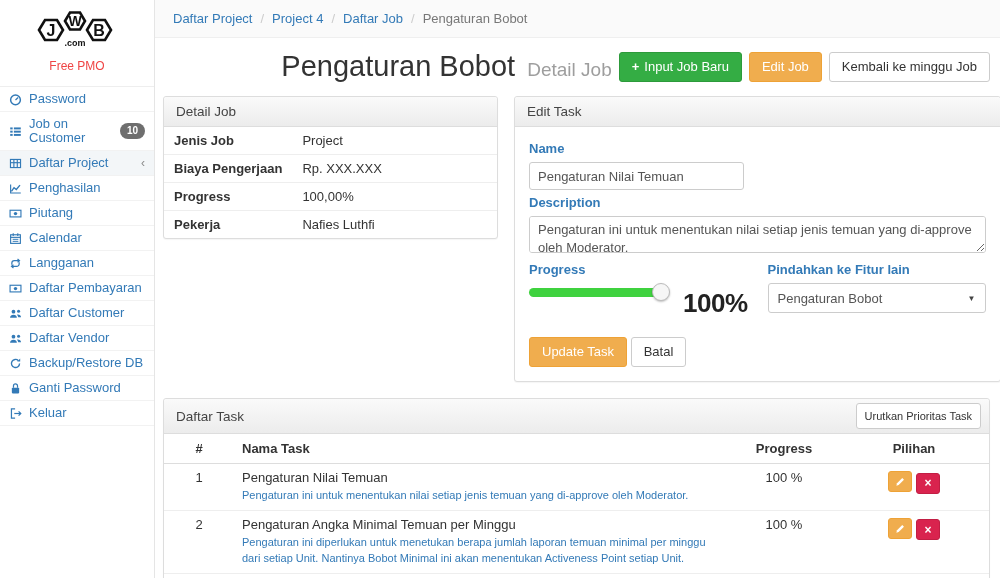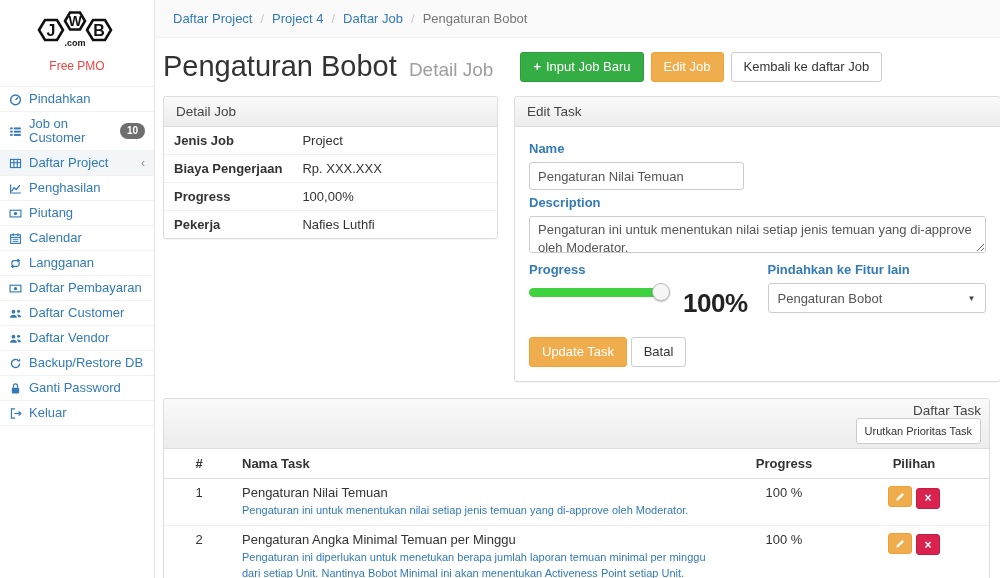--- a/index.html
+++ b/index.html
@@ -25,21 +25,21 @@
   .side-chevron{margin-left:auto;color:#8a8a8a;font-size:12px;}
 
   
   .main{flex:1;display:flex;flex-direction:column;min-width:0;}
   .breadcrumb-bar{height:38px;flex:none;background:#fafafa;border-bottom:1px solid #efefef;display:flex;align-items:center;padding:0 18px;font-size:13px;}
   .breadcrumb-bar a{color:var(--blue);text-decoration:none;cursor:pointer;}
   .bc-sep{color:#ccc;margin:0 8px;}
   .bc-current{color:#777;}
   .content{padding:6px 10px 0 8px;}
 
-  .page-header{display:flex;align-items:center;justify-content:flex-start;margin:6px 0 13px;gap:20px;}
+  .page-header{display:flex;align-items:center;justify-content:flex-end;margin:6px 0 13px;}
   .page-title{font-size:29px;font-weight:400;color:#333;}
   .page-title small{font-size:19px;color:#9e9e9e;font-weight:400;margin-left:4px;}
   .hdr-btns{display:flex;align-items:center;}
   .btn{display:inline-flex;align-items:center;justify-content:center;border-radius:3px;font-size:13px;padding:6px 12px;cursor:pointer;border:1px solid #ccc;background:#fff;color:#333;margin-left:7px;line-height:16px;white-space:nowrap;}
   .btn-green{background:var(--green);border-color:var(--green-border);color:#fff;}
   .btn-green .plus{font-weight:bold;margin-right:5px;}
   .btn-orange{background:var(--orange);border-color:var(--orange-border);color:#fff;}
 
   .panel{border:1px solid #ddd;border-radius:3px;background:#fff;box-shadow:0 1px 1px rgba(0,0,0,.04);}
   .panel-heading{background:linear-gradient(#fafafa,#ececec);border-bottom:1px solid #ddd;padding:7px 12px;font-size:13.5px;color:#444;border-radius:3px 3px 0 0;}
@@ -65,21 +65,21 @@
   .slider{position:relative;width:132px;height:9px;border-radius:5px;background:var(--slider-green);cursor:pointer;}
   .slider-handle{position:absolute;right:-9px;top:-5px;width:18px;height:18px;border-radius:50%;background:#f6f6f6;border:1px solid #bbb;box-shadow:0 1px 2px rgba(0,0,0,.25);cursor:grab;}
   .pct{font-size:26px;font-weight:bold;color:#222;margin-left:22px;letter-spacing:-.5px;}
   .et-btn-row{margin-top:18px;}
   .et-btn-row .btn{margin-left:0;}
   .select-box{width:100%;height:30px;border:1px solid #ccc;border-radius:3px;background:#fff;display:flex;align-items:center;justify-content:space-between;padding:0 9px;color:#555;font-size:13px;cursor:pointer;}
   .select-box .arrow{font-size:8px;color:#444;}
 
   
   .task-panel{margin:16px 0 8px;}
-  .task-heading{display:flex;align-items:flex-end;justify-content:space-between;padding:4px 8px 4px 12px;flex-direction:column;}
+  .task-heading{display:flex;align-items:center;justify-content:space-between;padding:4px 8px 4px 12px;}
   .btn-small{font-size:11px;padding:4px 8px;margin-left:0;}
   .task-table{width:100%;border-collapse:collapse;font-size:13px;}
   .task-table th{padding:7px 8px;text-align:left;border-bottom:1px solid #ddd;font-size:13px;}
   .task-table th.c,.task-table td.c{text-align:center;}
   .task-table .col-num{width:70px;}
   .task-table .col-prog{width:110px;}
   .task-table .col-act{width:150px;}
   .task-table td{padding:6px 8px;border-top:1px solid #eee;vertical-align:top;}
   .task-name{color:#333;}
   .task-desc{color:var(--blue);font-size:11px;margin-top:3px;line-height:1.45;}
@@ -110,21 +110,21 @@
       <div class="brand-name">Free PMO</div>
     </div>
     <nav class="menu" id="sidebar-menu">
         <div class="side-item">
           <span class="ico">
             <svg viewBox="0 0 16 16">
               <circle cx="8" cy="8.5" r="6" fill="none" stroke="currentColor" stroke-width="1.8"></circle>
               <line x1="8" y1="8.5" x2="11.2" y2="5.6" stroke="currentColor" stroke-width="1.6"></line>
             </svg>
           </span>
-          <span>Pindahkan</span>
+          <span>Password</span>
         </div>
         <div class="side-item">
           <span class="ico">
             <svg viewBox="0 0 16 16" fill="currentColor">
               <rect x="1.5" y="3" width="3" height="2.4"></rect>
               <rect x="6" y="3" width="8.5" height="2.4"></rect>
               <rect x="1.5" y="7" width="3" height="2.4"></rect>
               <rect x="6" y="7" width="8.5" height="2.4"></rect>
               <rect x="1.5" y="11" width="3" height="2.4"></rect>
               <rect x="6" y="11" width="8.5" height="2.4"></rect>
@@ -267,21 +267,21 @@
         <h1 class="page-title">
           <span>Pengaturan Bobot</span>
           <small>Detail Job</small>
         </h1>
         <div class="hdr-btns">
           <button class="btn btn-green">
             <span class="plus">+</span>
             <span>Input Job Baru</span>
           </button>
           <button class="btn btn-orange">Edit Job</button>
-          <button class="btn">Kembali ke daftar Job</button>
+          <button class="btn">Kembali ke minggu Job</button>
         </div>
       </div>
 
       <div class="panels-row">
 
         <section class="panel detail-panel">
           <div class="panel-heading">Detail Job</div>
           <table class="detail-table">
             <tbody id="detail-rows">
                 <tr>

